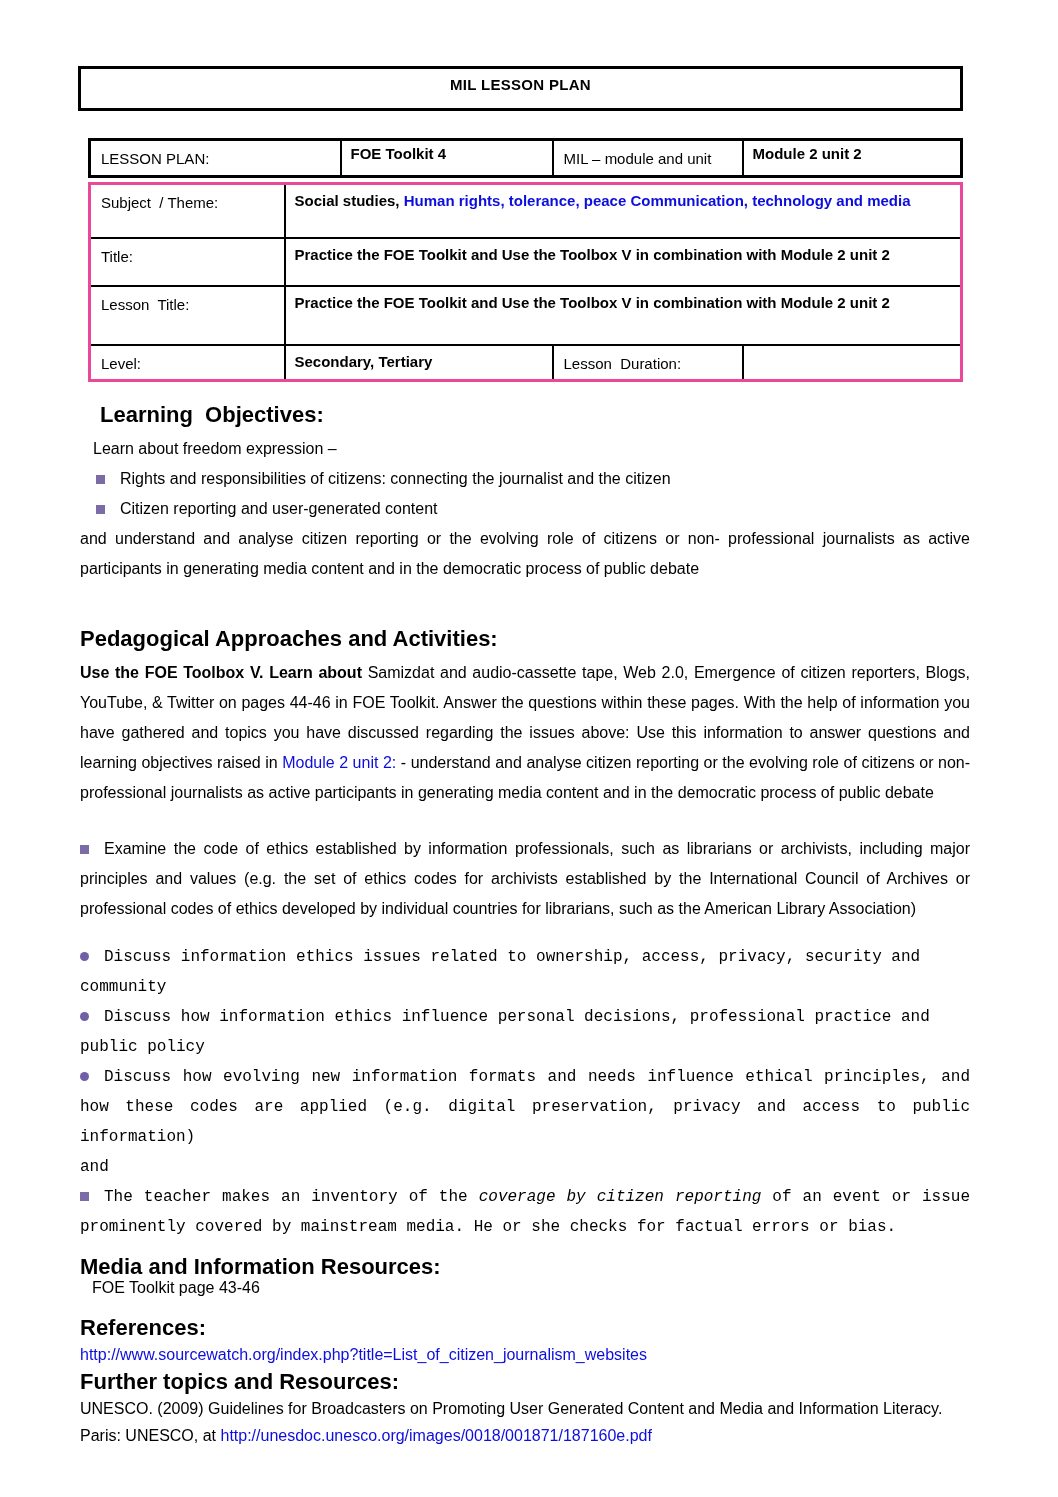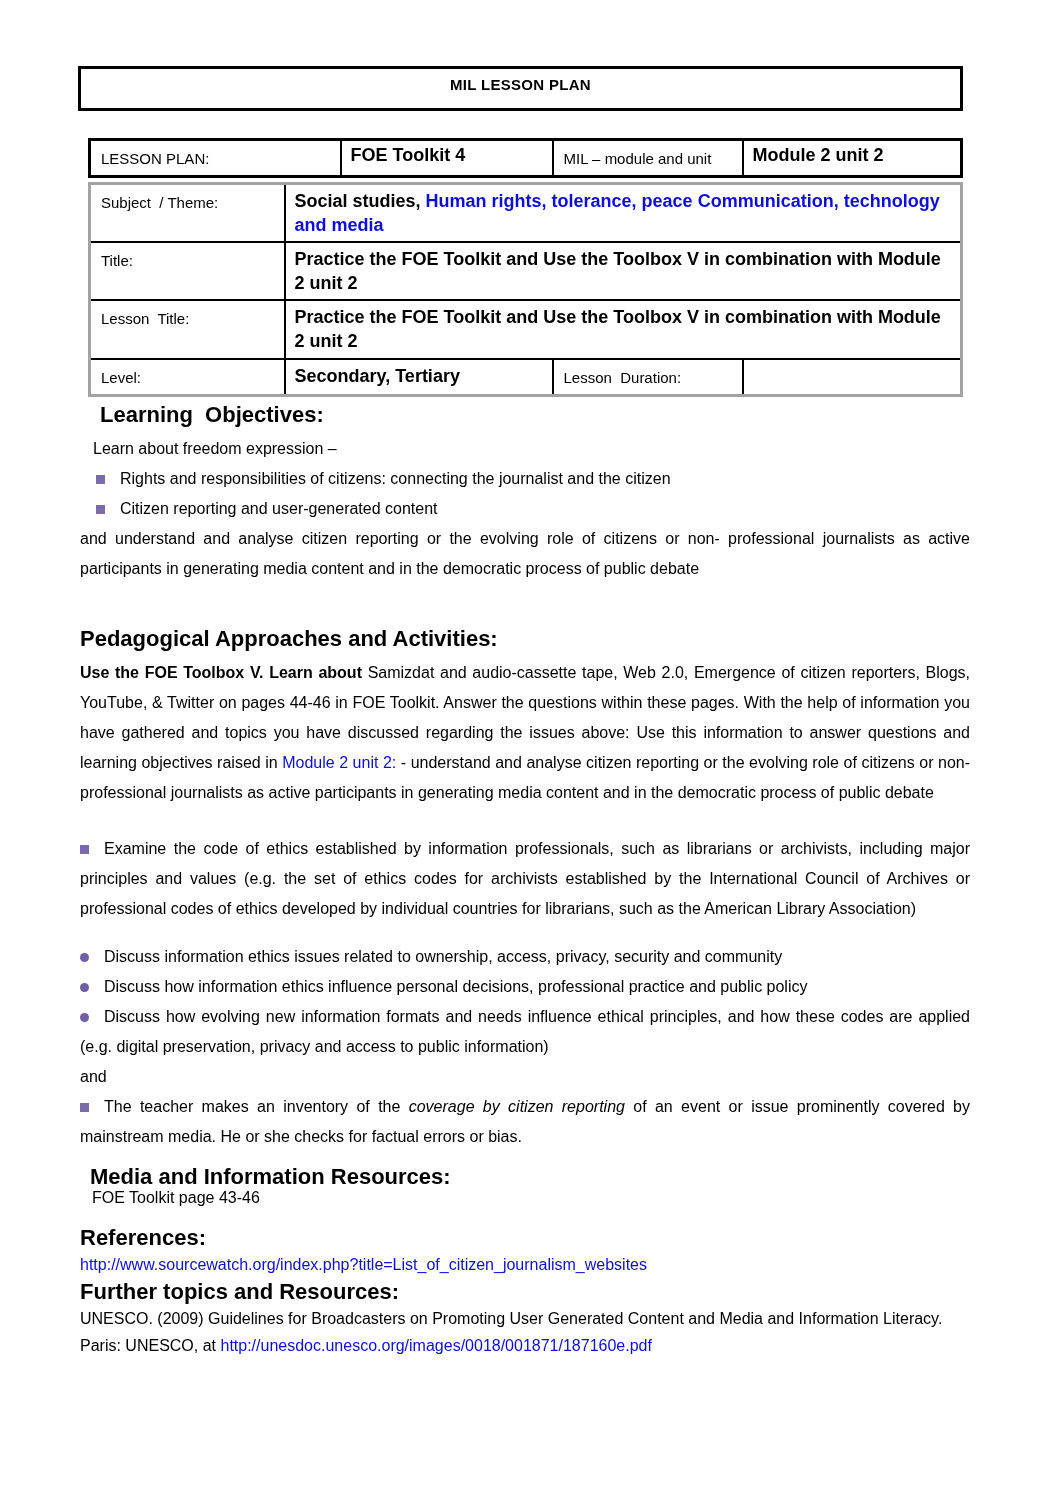--- a/index.html
+++ b/index.html
@@ -15,24 +15,24 @@
   .header-box {
     position:absolute; left:78px; top:66px; width:885px; height:45px;
     border:3px solid #000;
     display:flex; align-items:center; justify-content:center;
   }
   .header-box .title { font-weight:bold; font-size:15px; letter-spacing:.3px; margin-bottom:8px; }
 
   
   table { border-collapse:collapse; table-layout:fixed; position:absolute; left:88px; background:#fff; }
   .t1 { top:138px; width:872px; border:3px solid #000; }
-  .t2 { top:182px; width:872px; border:3px solid #a3a3a3; }
+  .t2 { top:182px; width:872px; border:3px solid #ec4899; }
   td { border:2px solid #000; overflow:hidden; }
   .lbl { font-size:15px; font-weight:normal; padding:6px 10px; white-space:pre-wrap; }
-  .val { font-size:18px; font-weight:bold; padding:4px 9px; }
+  .val { font-size:15px; font-weight:bold; padding:4px 9px; }
   .t1 td { height:37px; }
   .t1 .lbl { vertical-align:middle; }
   .t1 .val { vertical-align:top; }
   .t2 .lbl { vertical-align:top; padding-top:9px; }
   .t2 .val { vertical-align:top; line-height:24px; }
   .r-subject td { height:54px; }
   .r-topic td { height:48px; }
   .r-title td { height:59px; }
   .r-level td { height:36px; }
 
@@ -46,32 +46,32 @@
     font-size:16px; line-height:30px;
   }
   .h-bold { font-weight:bold; font-size:22px; line-height:22px; white-space:pre-wrap; }
   .lo-heading { margin:24px 0 0 20px; }
   .lo-intro { margin:8px 0 0 13px; }
   .lo-bullet { margin-left:16px; }
   .justify { text-align:justify; }
   .ped-heading { margin-top:44px; }
   .ped-para { margin-top:8px; }
   .examine-para { margin-top:26px; }
-  .discuss-block { margin-top:18px; }
+  .discuss-block { margin-top:18px;font-family:Liberation Mono, monospace; }
   .sqb {
     display:inline-block; width:9px; height:9px;
     background:var(--bullet_square,#7b6ba6); margin-right:15px;
   }
   .rdb {
     display:inline-block; width:9px; height:9px; border-radius:50%;
     background:var(--bullet_round,#705fa4); margin-right:15px;
   }
   .media-block { margin-top:14px; line-height:20px; }
   .media-val { margin-left:12px; font-size:16px; }
-  .media-block .h-bold { margin-left:10px; }
+  .media-block .h-bold { }
   .refs-block { margin-top:16px; line-height:27px; }
   .refs-block .h-bold { line-height:27px; }
   .it { font-style:italic; }
   .b { font-weight:bold; }
 </style>
 </head>
 <body>
 
 <div class="page">
 

